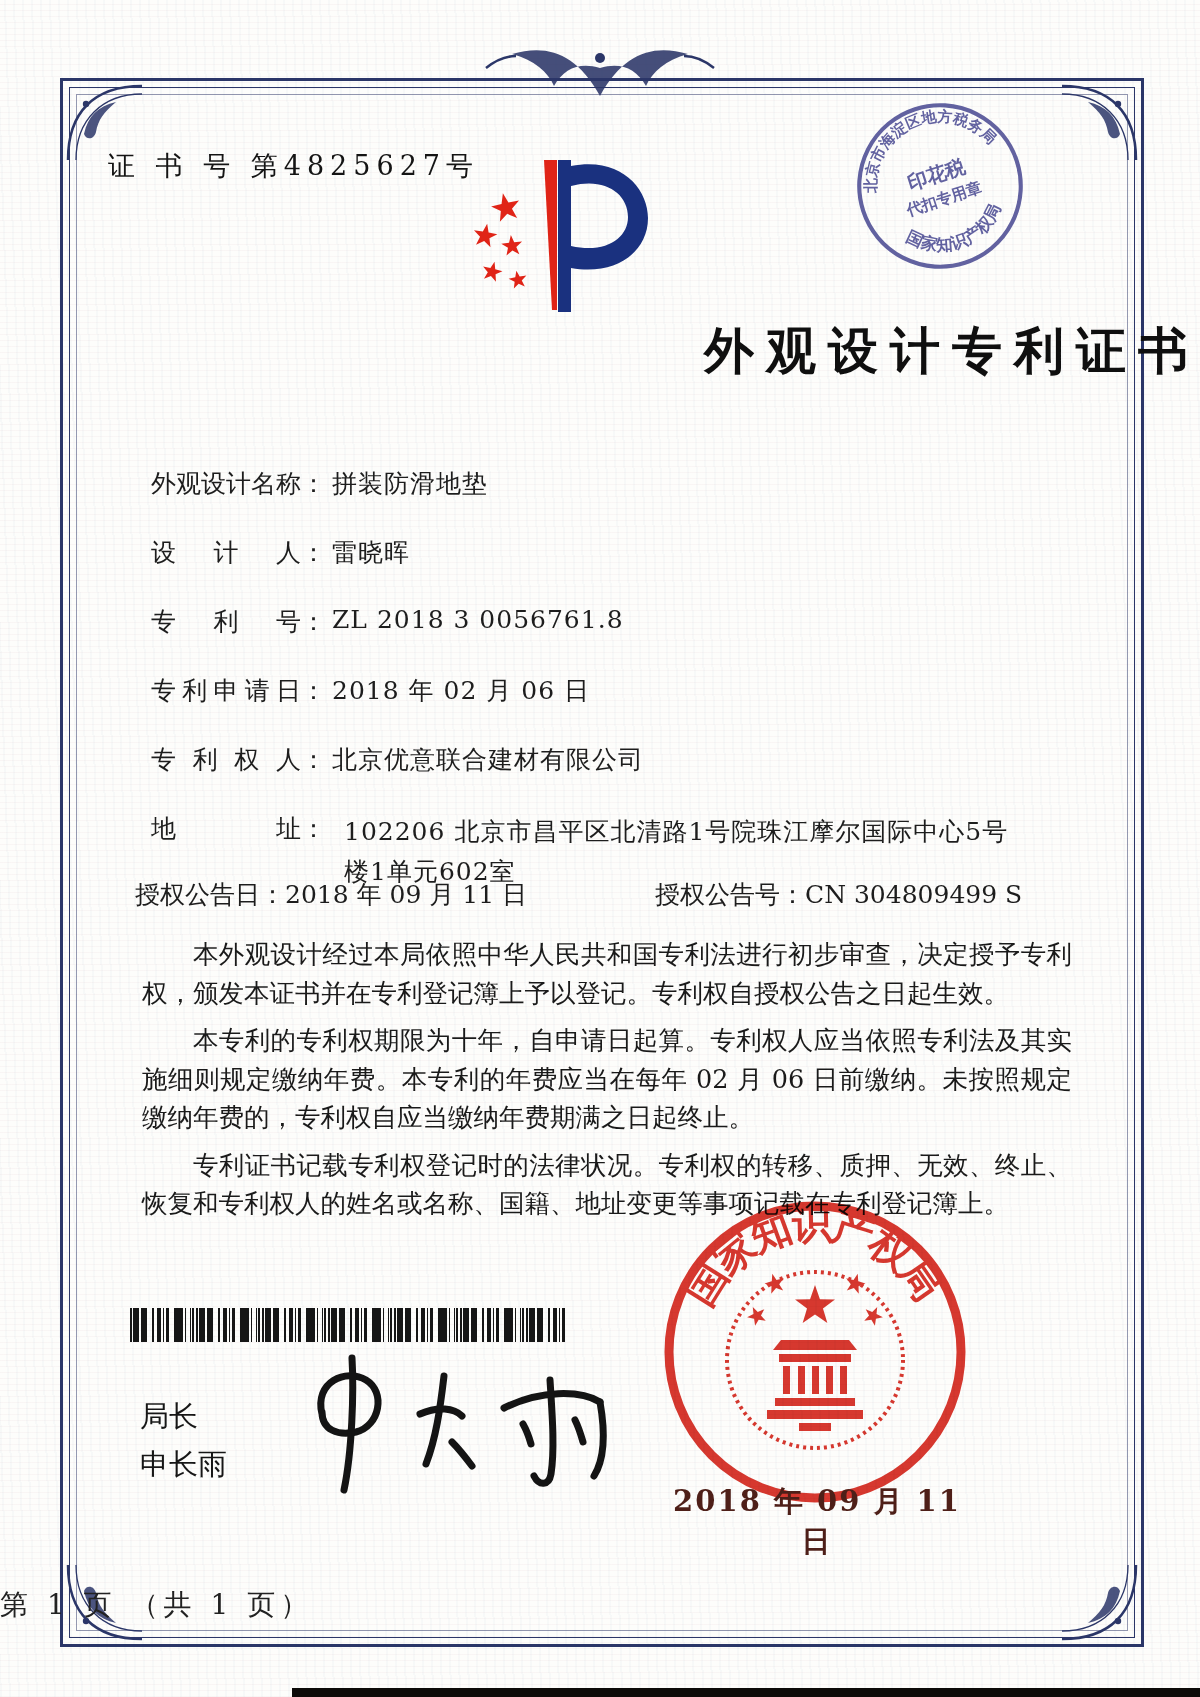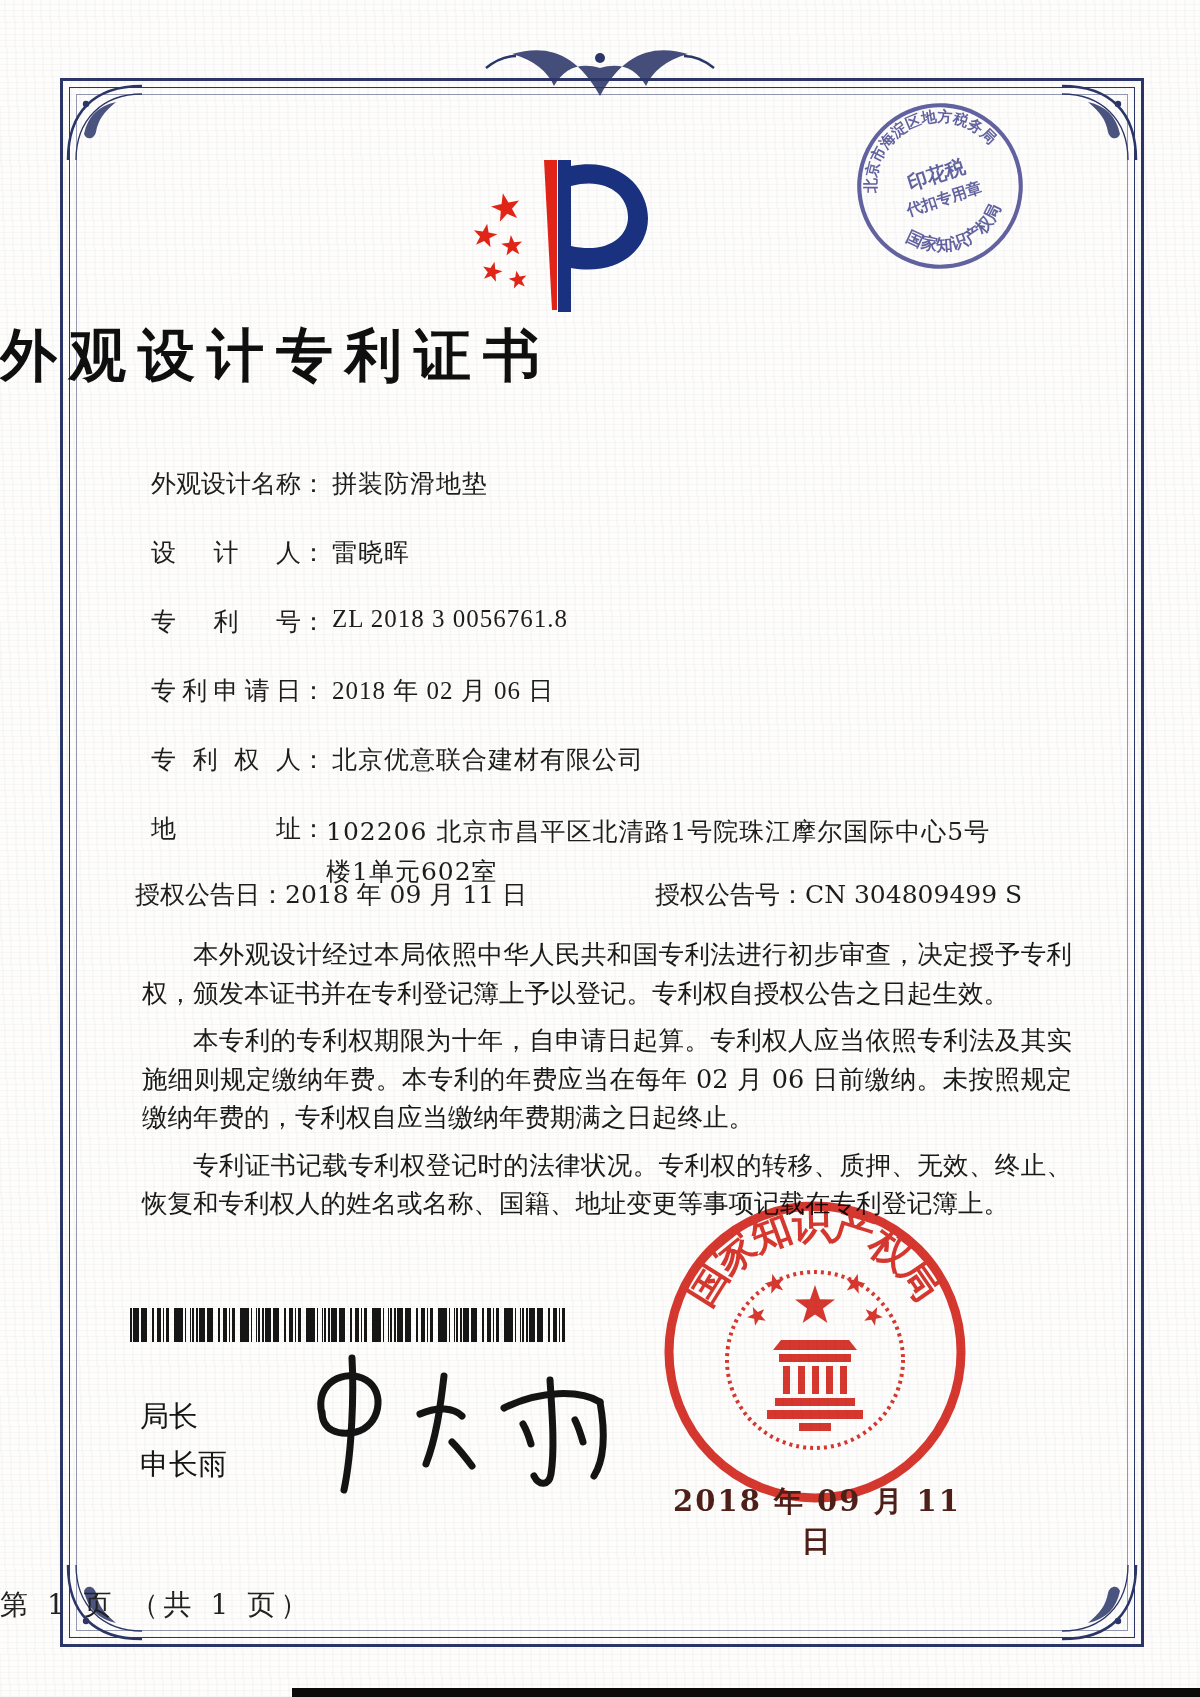--- a/index.html
+++ b/index.html
@@ -21,27 +21,27 @@
   .corner{position:absolute;width:84px;height:84px;}
   .corner.tl{left:62px;top:80px;}
   .corner.tr{right:58px;top:80px;transform:scaleX(-1);}
   .corner.bl{left:62px;bottom:52px;transform:scaleY(-1);}
   .corner.br{right:58px;bottom:52px;transform:scale(-1,-1);}
   .top-ornament{position:absolute;left:450px;top:30px;width:300px;height:74px;}
   
   .cert-no{position:absolute;left:108px;top:148px;font-size:27px;letter-spacing:6px;color:#141414;}
   .logo{position:absolute;left:458px;top:158px;width:196px;height:156px;}
   .tax-stamp{position:absolute;left:852px;top:98px;width:176px;height:176px;transform:rotate(-18deg);opacity:.88;}
-  .doc-title{position:absolute;left:0;top:318px;width:100%;text-align:left;font-size:57px;font-weight:bold;letter-spacing:12px;color:#0f0f0f;}
+  .doc-title{position:absolute;left:0;top:318px;width:100%;text-align:right;font-size:50px;font-weight:bold;letter-spacing:12px;color:#0f0f0f;}
   
   .field-row{position:absolute;left:135px;font-size:25px;display:flex;align-items:flex-start;white-space:nowrap;}
   .f-label{display:inline-block;width:150px;text-align:justify;text-align-last:justify;margin-left:16px;}
   .f-colon{display:inline-block;}
-  .f-value{display:inline-block;margin-left:6px;letter-spacing:1px;font-family:Liberation Serif, serif;}
-  .addr-lines{display:inline-block;margin-left:0;letter-spacing:1px;white-space:normal;line-height:40px;}
+  .f-value{display:inline-block;margin-left:6px;letter-spacing:1px;}
+  .addr-lines{display:inline-block;margin-left:18px;letter-spacing:1px;white-space:normal;line-height:40px;}
   .grant-row{position:absolute;left:135px;top:878px;width:945px;font-size:25px;white-space:nowrap;}
   .grant-right{position:absolute;left:520px;top:0;}
   
   .paras{position:absolute;left:133px;top:926px;width:948px;font-size:25.5px;line-height:38.5px;color:#1a1a1a;}
   .paras p{margin:9px;text-indent:2em;text-align:justify;}
   
   .barcode{position:absolute;left:130px;top:1308px;width:438px;height:34px;
     background-image:
       repeating-linear-gradient(90deg,#161616 0 2px,transparent 2px 5px,#161616 5px 9px,transparent 9px 11px,#161616 11px 12px,transparent 12px 16px,#161616 16px 17px,transparent 17px 22px),
       repeating-linear-gradient(90deg,transparent 0 3px,#161616 3px 5px,transparent 5px 12px,#161616 12px 17px,transparent 17px 29px,#161616 29px 31px,transparent 31px 33px);
@@ -91,20 +91,21 @@
     <path d="M14,80 C14,40 40,14 80,14" stroke="#2b3668" stroke-width="1.3" fill="none"></path>
     <path d="M22,54 C26,36 36,26 54,22 C42,32 36,40 34,52 C32,60 24,60 22,54 Z" fill="#2b3668" opacity=".85"></path>
     <circle cx="24" cy="24" r="3.2" fill="#2b3668"></circle>
   </svg>
   <svg class="top-ornament" viewBox="0 0 300 74">
     <path d="M150,66 C126,22 96,14 62,24 C84,30 98,42 104,56 C114,38 130,32 150,38 C170,32 186,38 196,56 C202,42 216,30 238,24 C204,14 174,22 150,66 Z" fill="#2b3668" opacity=".88"></path>
     <circle cx="150" cy="28" r="5" fill="#2b3668"></circle>
     <path d="M36,38 C46,30 56,26 66,26 M264,38 C254,30 244,26 234,26" stroke="#2b3668" stroke-width="2.5" fill="none"></path>
   </svg>
 
+  <div class="cert-no">证 书 号 第4825627号</div>
 
   <svg class="logo" viewBox="0 0 196 156">
     <path d="M100,2 L113,2 L113,154 L100,154 Z" fill="#1a317f"></path>
     <path d="M113,8 C162,-2 190,30 190,60 C190,94 158,118 113,110 L113,88 C148,96 170,80 170,59 C170,35 146,19 113,28 Z" fill="#1a317f"></path>
     <polygon points="86,2 99,2 99,152 94,152" fill="#e02417"></polygon>
     <use href="#star10" transform="translate(48,50) scale(1.5) rotate(-12)" fill="#e02417"></use>
     <use href="#star10" transform="translate(27,78) scale(1.25) rotate(10)" fill="#e02417"></use>
     <use href="#star10" transform="translate(54,88) scale(1.1) rotate(-6)" fill="#e02417"></use>
     <use href="#star10" transform="translate(34,114) scale(1.05) rotate(14)" fill="#e02417"></use>
     <use href="#star10" transform="translate(60,122) scale(0.95) rotate(-10)" fill="#e02417"></use>

